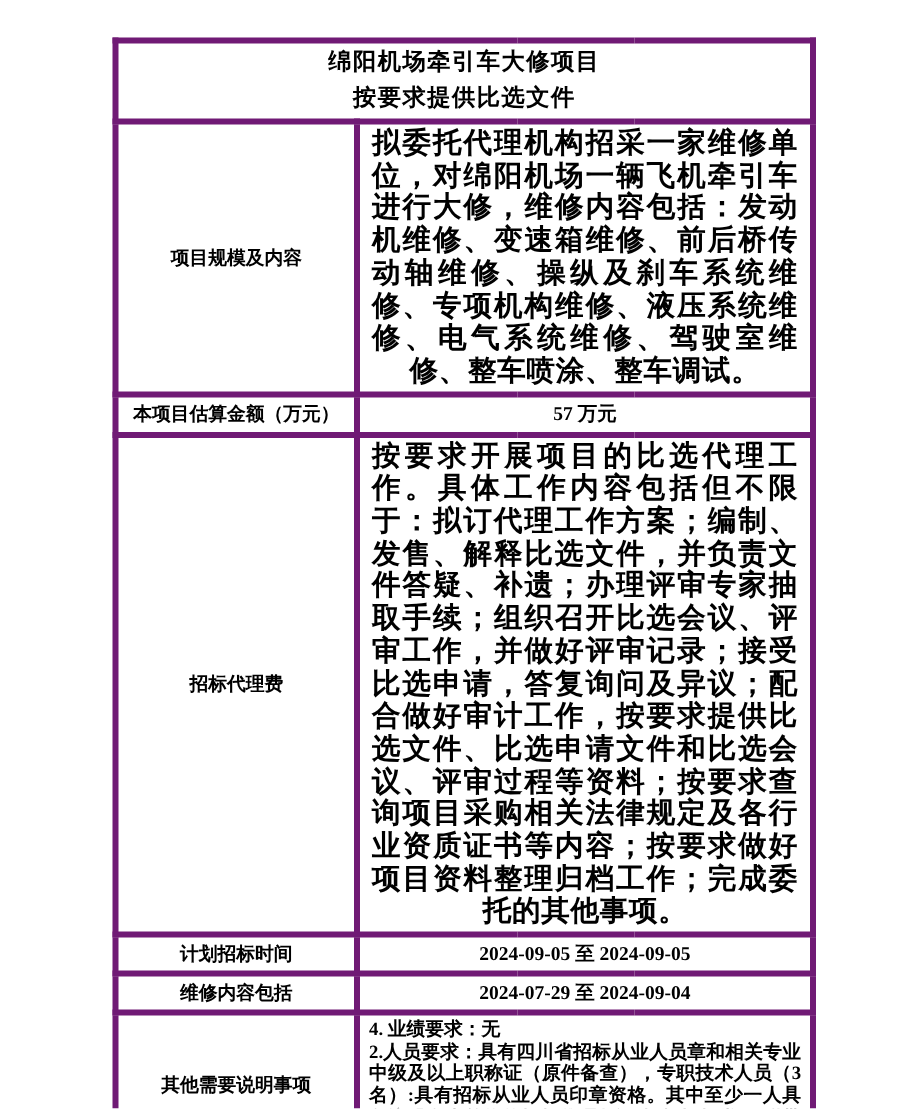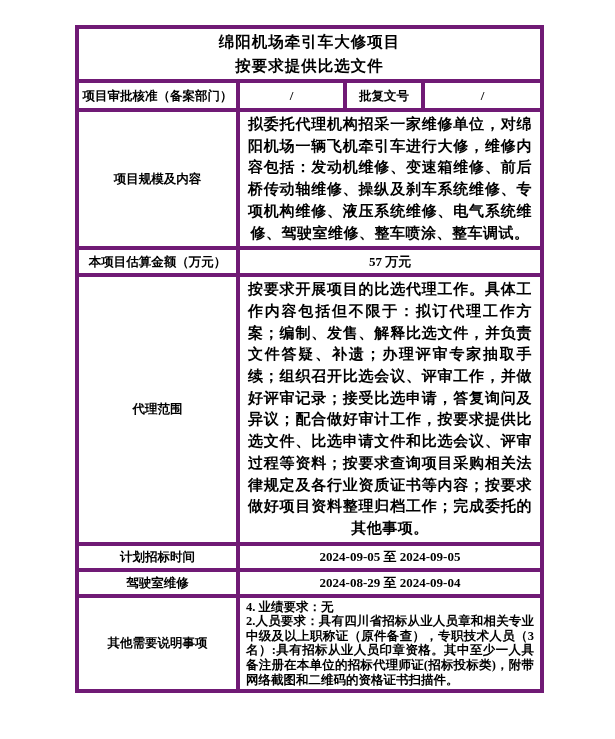--- a/index.html
+++ b/index.html
@@ -50,21 +50,21 @@
 
   td.title-cell {
     font-size: 15.5px;
     line-height: 24px;
     letter-spacing: 1px;
   }
   td.label-cell { font-size: 12.5px; }
   td.para-cell {
     text-align: justify;
     text-align-last: center;
-    font-size: 15px;
+    font-size: 19px;
     line-height: 21.7px;
     padding: 2px 8px;
     letter-spacing: 0.5px;
   }
   td.notes-cell {
     text-align: left;
     vertical-align: middle;
     font-size: 12.5px;
     line-height: 14.6px;
     padding: 2px 6px;
@@ -85,53 +85,47 @@
 
     <tbody>
         <tr class="r-title">
       <td colspan="4" class="title-cell">
         <div>绵阳机场牵引车大修项目</div>
         <div>按要求提供比选文件</div>
       </td>
     </tr>
 
 
-    <tr class="r-approval">
-      <td class="label-cell">项目审批核准（备案部门）</td>
-      <td>/</td>
-      <td class="label-cell">批复文号</td>
-      <td>/</td>
-    </tr>
 
 
     <tr class="r-scale">
       <td class="label-cell">项目规模及内容</td>
       <td colspan="3" class="para-cell">拟委托代理机构招采一家维修单位，对绵阳机场一辆飞机牵引车进行大修，维修内容包括：发动机维修、变速箱维修、前后桥传动轴维修、操纵及刹车系统维修、专项机构维修、液压系统维修、电气系统维修、驾驶室维修、整车喷涂、整车调试。</td>
     </tr>
 
     <tr class="r-estimate">
       <td class="label-cell">本项目估算金额（万元）</td>
       <td colspan="3">57 万元</td>
     </tr>
 
 
     <tr class="r-agency">
-      <td class="label-cell">代理范围</td>
+      <td class="label-cell">招标代理费</td>
       <td colspan="3" class="para-cell">按要求开展项目的比选代理工作。具体工作内容包括但不限于：拟订代理工作方案；编制、发售、解释比选文件，并负责文件答疑、补遗；办理评审专家抽取手续；组织召开比选会议、评审工作，并做好评审记录；接受比选申请，答复询问及异议；配合做好审计工作，按要求提供比选文件、比选申请文件和比选会议、评审过程等资料；按要求查询项目采购相关法律规定及各行业资质证书等内容；按要求做好项目资料整理归档工作；完成委托的其他事项。</td>
     </tr>
 
 
     <tr class="r-small">
       <td class="label-cell">计划招标时间</td>
       <td colspan="3">2024-09-05 至 2024-09-05</td>
     </tr>
 
     <tr class="r-small">
-      <td class="label-cell">驾驶室维修</td>
-      <td colspan="3">2024-08-29 至 2024-09-04</td>
+      <td class="label-cell">维修内容包括</td>
+      <td colspan="3">2024-07-29 至 2024-09-04</td>
     </tr>
 
     <tr class="r-other">
       <td class="label-cell">其他需要说明事项</td>
       <td colspan="3" class="notes-cell">
         <div class="notes-line1">4. 业绩要求：无</div>
         <div class="notes-line2">2.人员要求：具有四川省招标从业人员章和相关专业中级及以上职称证（原件备查），专职技术人员（3名）:具有招标从业人员印章资格。其中至少一人具备注册在本单位的招标代理师证(招标投标类)，附带网络截图和二维码的资格证书扫描件。</div>
       </td>
     </tr>
 

